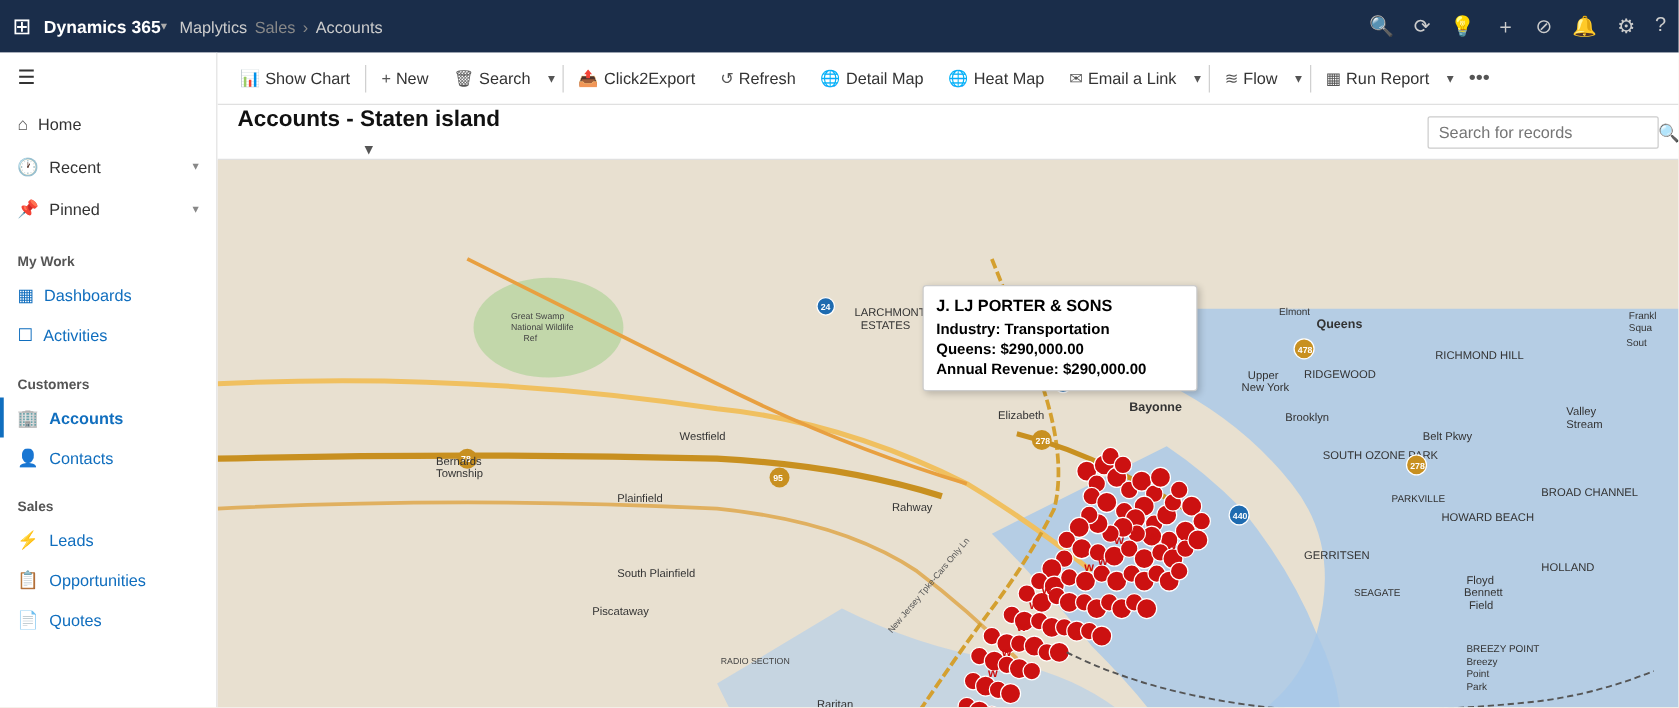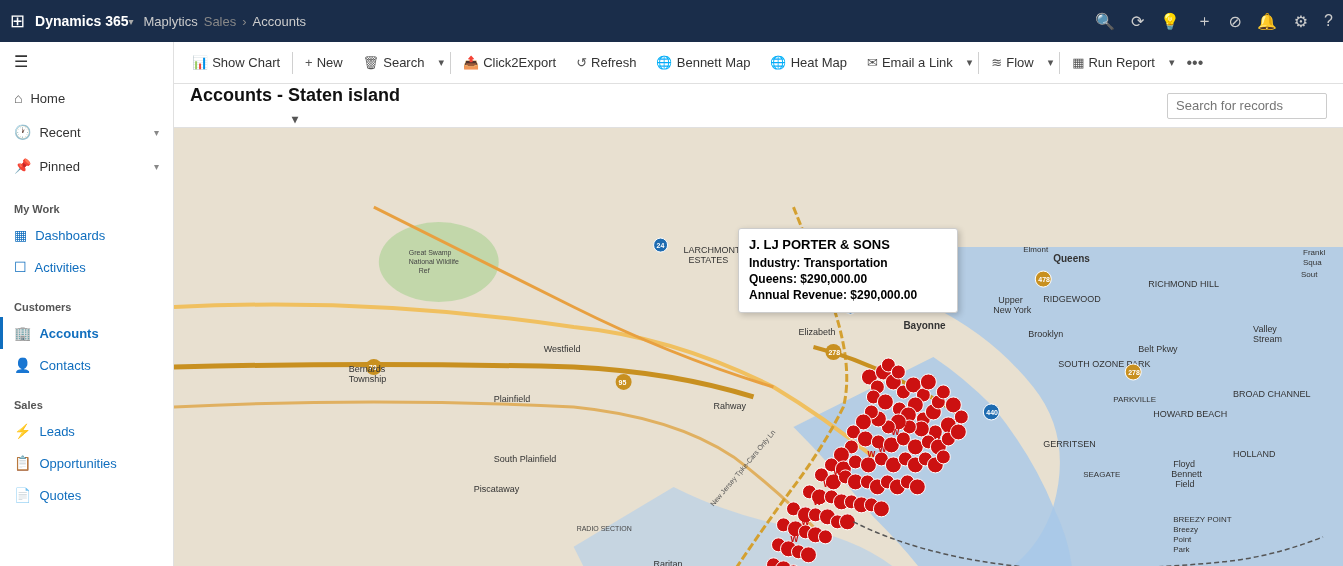--- a/index.html
+++ b/index.html
@@ -186,21 +186,21 @@
       flex-direction: column;
     }
     .view-title-chevron { font-size: 12px; color: #555; }
     .search-box {
       margin-left: auto;
       display: flex;
       align-items: center;
       border: 1px solid #ccc;
       border-radius: 2px;
       padding: 4px 8px;
-      width: 160px;
+      width: 185px;
       background: #fff;
     }
     .search-box input {
       border: none;
       outline: none;
       font-size: 13px;
       color: #666;
       flex: 1;
       background: transparent;
     }
@@ -346,21 +346,21 @@
       <button class="toolbar-btn">
         <span class="btn-icon">📤</span>
         <span>Click2Export</span>
       </button>
       <button class="toolbar-btn">
         <span class="btn-icon">↺</span>
         <span>Refresh</span>
       </button>
       <button class="toolbar-btn">
         <span class="btn-icon">🌐</span>
-        <span>Bennett Map</span>
+        <span>Detail Map</span>
       </button>
       <button class="toolbar-btn">
         <span class="btn-icon">🌐</span>
         <span>Heat Map</span>
       </button>
       <button class="toolbar-btn">
         <span class="btn-icon">✉</span>
         <span>Email a Link</span>
       </button>
       <div class="toolbar-dropdown">▾</div>

